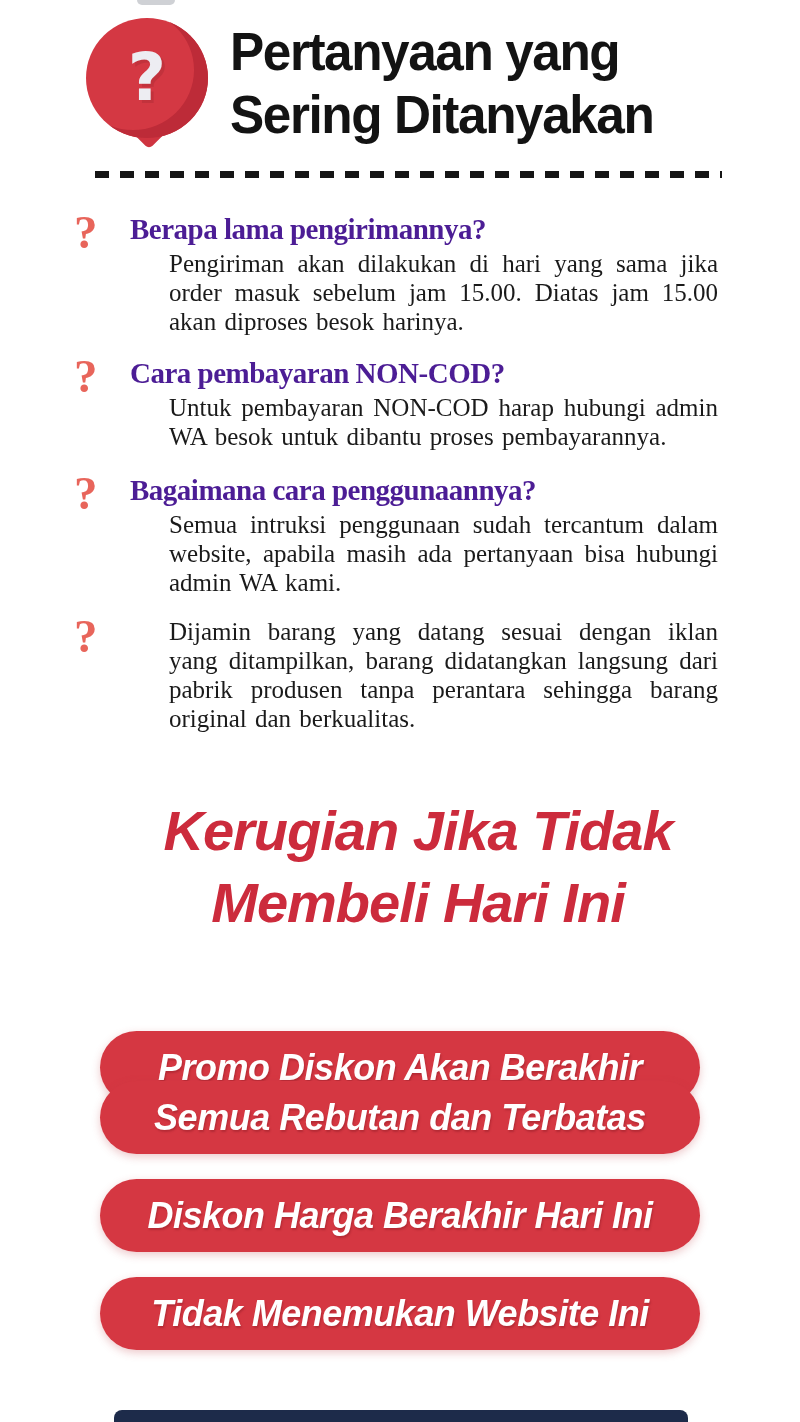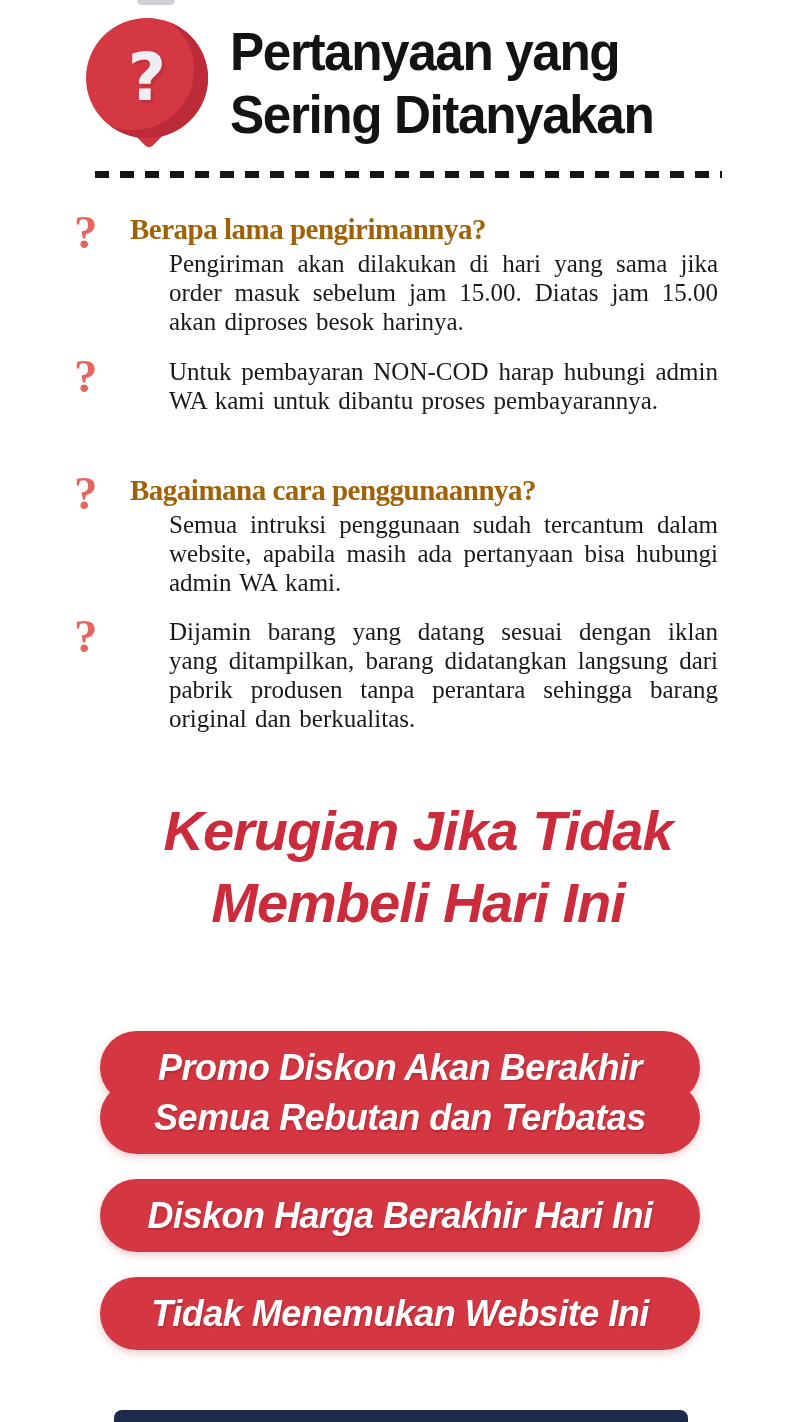--- a/index.html
+++ b/index.html
@@ -49,21 +49,21 @@
   
   .faq-item { position: absolute; left: 72px; width: 648px; }
   .faq-item .qmark {
     position: absolute; left: 2px; top: -4px;
     font-family: "Liberation Serif", serif; font-weight: bold;
     font-size: 47px; line-height: 1; color: #e8655b;
   }
   .faq-body { margin-left: 58px; width: 588px; }
   .faq-question {
     font-family: "Liberation Serif", serif; font-weight: bold;
-    font-size: 29px; line-height: 33px; color: #a16207;
+    font-size: 29px; line-height: 33px; color: #4c1d95;
     letter-spacing: -0.5px; margin-bottom: 3px;
   }
   .faq-answer {
     font-family: "Liberation Serif", serif;
     font-size: 25px; line-height: 29px; color: #1a1a1a;
     text-align: justify; word-spacing: 2px; margin-left: 39px;
   }
   .faq-1 { top: 213px; }
   .faq-2 { top: 357px; }
   .faq-3 { top: 474px; }
@@ -125,21 +125,22 @@
     <span class="qmark">?</span>
     <div class="faq-body">
       <div class="faq-question">Berapa lama pengirimannya?</div>
       <div class="faq-answer">Pengiriman akan dilakukan di hari yang sama jika order masuk sebelum jam 15.00. Diatas jam 15.00 akan diproses besok harinya.</div>
     </div>
   </div>
 
   <div class="faq-item faq-2">
     <span class="qmark">?</span>
     <div class="faq-body">
-      <div class="faq-answer">Untuk pembayaran NON-COD harap hubungi admin WA kami untuk dibantu proses pembayarannya.</div>
+      <div class="faq-question">Cara pembayaran NON-COD?</div>
+      <div class="faq-answer">Untuk pembayaran NON-COD harap hubungi admin WA besok untuk dibantu proses pembayarannya.</div>
     </div>
   </div>
 
   <div class="faq-item faq-3">
     <span class="qmark">?</span>
     <div class="faq-body">
       <div class="faq-question">Bagaimana cara penggunaannya?</div>
       <div class="faq-answer">Semua intruksi penggunaan sudah tercantum dalam website, apabila masih ada pertanyaan bisa hubungi admin WA kami.</div>
     </div>
   </div>

